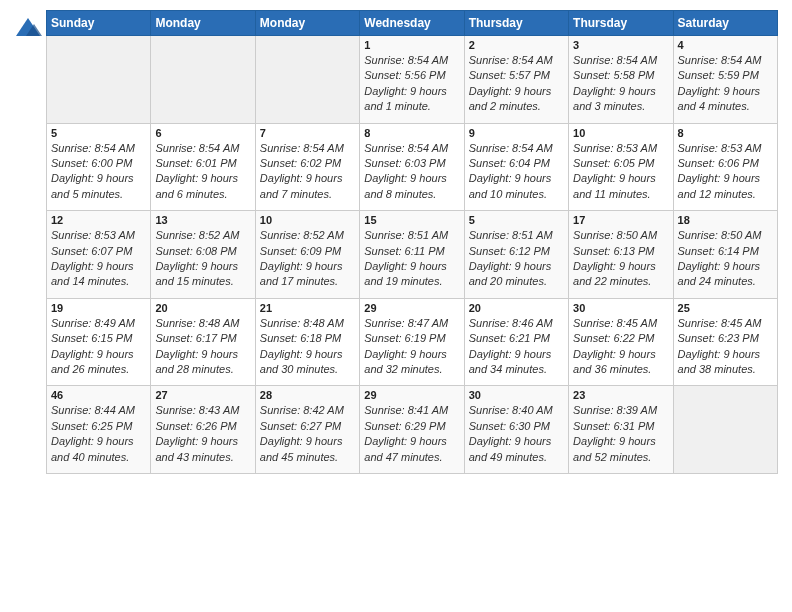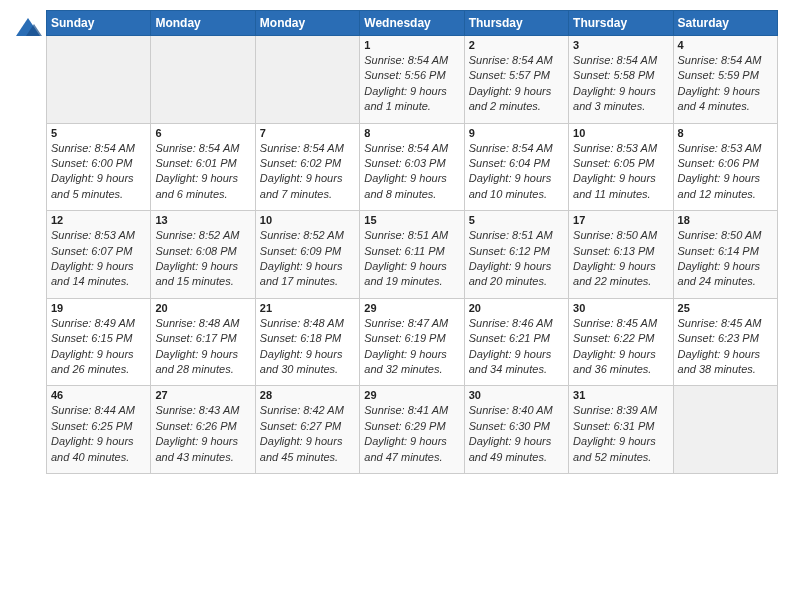--- a/index.html
+++ b/index.html
@@ -270,20 +270,20 @@
           </td>
           <td>
             <span class="day-num">29</span>
             <div class="day-info">Sunrise: 8:41 AM<br>Sunset: 6:29 PM<br>Daylight: 9 hours<br>and 47 minutes.</div>
           </td>
           <td>
             <span class="day-num">30</span>
             <div class="day-info">Sunrise: 8:40 AM<br>Sunset: 6:30 PM<br>Daylight: 9 hours<br>and 49 minutes.</div>
           </td>
           <td>
-            <span class="day-num">31</span>
+            <span class="day-num">23</span>
             <div class="day-info">Sunrise: 8:39 AM<br>Sunset: 6:31 PM<br>Daylight: 9 hours<br>and 52 minutes.</div>
           </td>
           <td class="empty-cell"></td>
         </tr>
       </tbody>
   </table>
 </div>
 
 </body></html>

